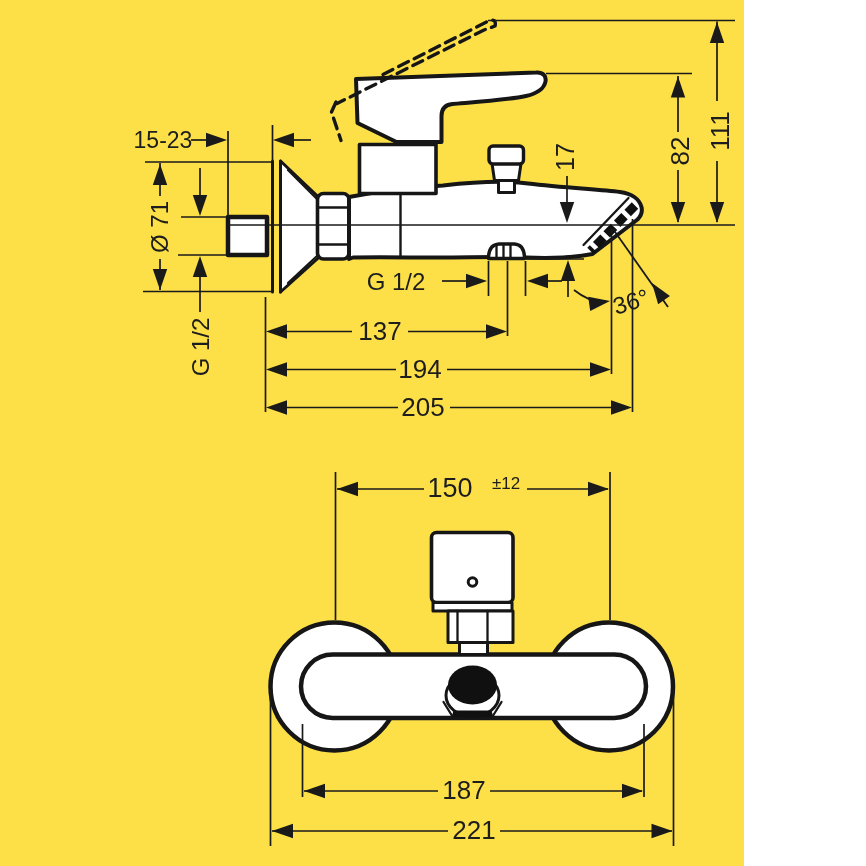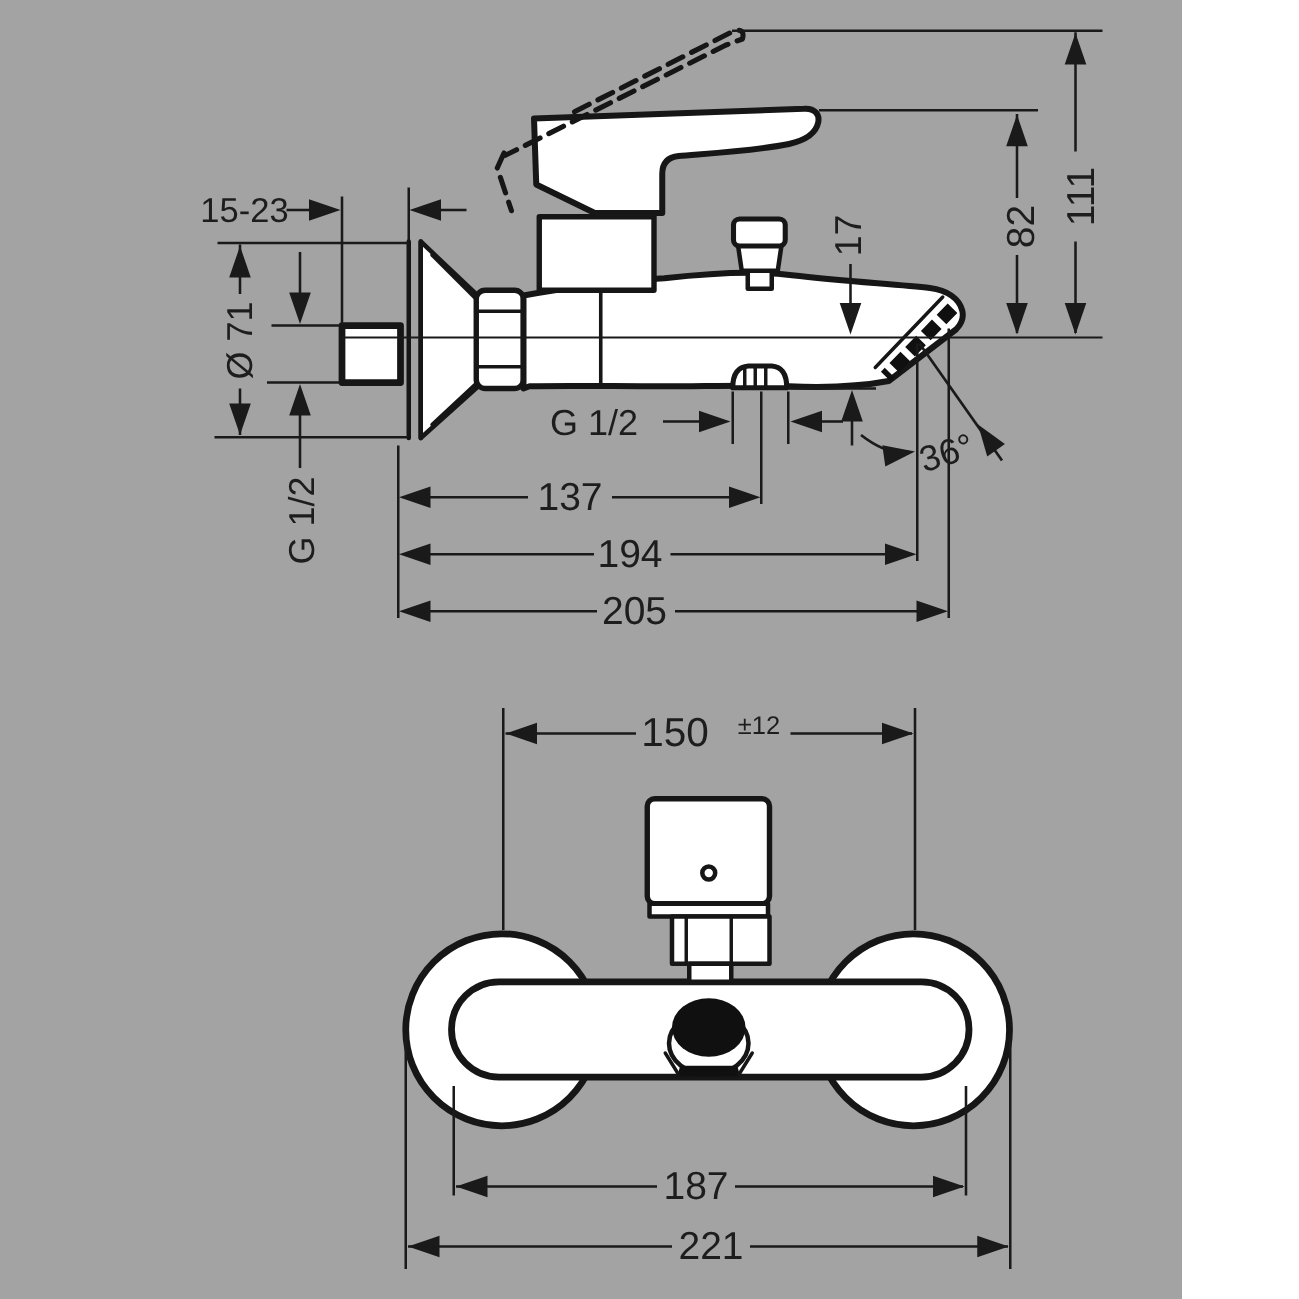--- a/index.html
+++ b/index.html
@@ -1,16 +1,16 @@
 <!DOCTYPE html>
 <html><head>
 <meta charset="utf-8">
 <style>
   html,body{margin:0;padding:0;background:#ffffff;}
-  .canvas{position:relative;width:744px;height:866px;background:#a3a3a3;overflow:hidden;padding-left:44px;}
+  .canvas{position:relative;width:744px;height:866px;background:#fde047;overflow:hidden;}
   svg{position:absolute;left:0;top:0;}
   
   .ol{fill:#ffffff;stroke:#161616;stroke-width:4;stroke-linejoin:round;stroke-linecap:round;}
   .ol45{fill:#ffffff;stroke:#161616;stroke-width:4.5;stroke-linejoin:round;}
   .ol34{fill:#ffffff;stroke:#161616;stroke-width:3.4;stroke-linejoin:round;stroke-linecap:round;}
   .ol30{fill:#ffffff;stroke:#161616;stroke-width:3;stroke-linejoin:round;}
   .det{fill:none;stroke:#161616;stroke-width:2.3;stroke-linecap:round;}
   .det2{fill:none;stroke:#161616;stroke-width:2.4;stroke-linecap:round;}
   .dash{fill:none;stroke:#161616;stroke-width:3.4;stroke-dasharray:11 6.5;stroke-linecap:round;stroke-linejoin:round;}
   .band{fill:none;stroke:#101010;stroke-width:9;stroke-dasharray:10.5 4.5;}

